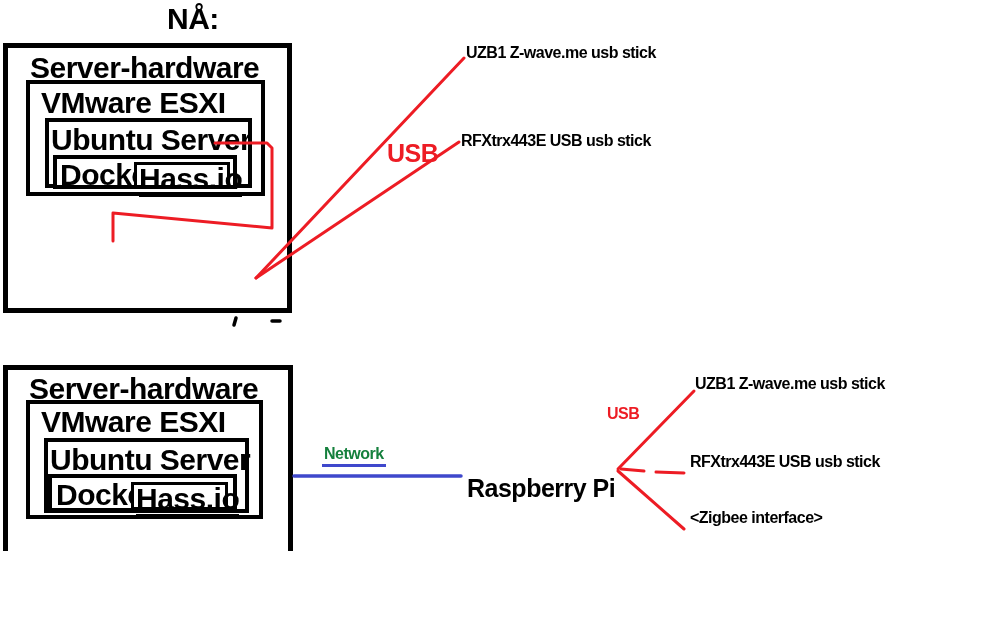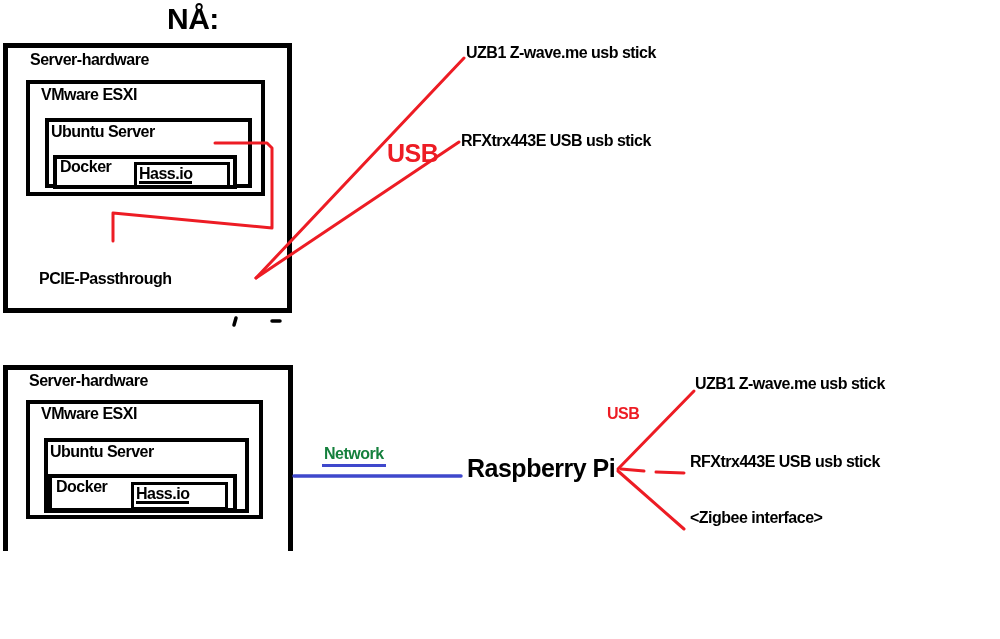--- a/index.html
+++ b/index.html
@@ -16,21 +16,21 @@
   .abs{position:absolute;}
   .box{
     position:absolute;
     background:#ffffff;
     box-sizing:border-box;
   }
   .b5{border:5px solid #000;}
   .b4{border:4px solid #000;}
   .b3{border:3px solid #000;text-decoration:underline;}
   .boxlabel{
-    font-size:16px;
+    font-size:30px;
     line-height:1.05;
     white-space:nowrap;
   }
   .title{
     font-size:30px;
     line-height:1.05;
     white-space:nowrap;
   }
   .title-future{font-size:28px;}
   .lbl{
@@ -44,21 +44,21 @@
     color:#15803d;
     border-bottom:3px solid #3f48cc;
     padding:0 2px 1px 2px;
   }
   .underlined{
     display:inline-block;
     border-bottom:3px solid #000;
     line-height:0.95;
   }
   .usb-now{font-size:25px;}
-  .raspberry{font-size:25px;}
+  .raspberry{font-size:25px;margin-top:20px;}
   svg#overlay{
     position:absolute;left:0;top:0;
     z-index:5;
     pointer-events:none;
   }
   .z1{z-index:1}.z2{z-index:2}.z3{z-index:3}.z4{z-index:4}
 </style>
 </head>
 <body>
 
@@ -79,21 +79,20 @@
   </div>
 
   <div class="box b4 z2" style="left:53px;top:155px;width:184px;height:34px;">
     <div class="boxlabel" style="margin:0 0 0 3px;">Docker</div>
   </div>
 
   <div class="box b3 z3" style="left:134px;top:162px;width:96px;height:26px;">
     <span class="boxlabel underlined" style="margin:0 0 0 2px;">Hass.io</span>
   </div>
 
-  <div class="abs lbl z4" style="left:39px;top:271px;">PCIE-Passthrough</div>
 
   <div class="abs lbl red-lbl usb-now z4" style="left:387px;top:140px;">USB</div>
   <div class="abs lbl z4" style="left:466px;top:45px;">UZB1 Z-wave.me usb stick</div>
   <div class="abs lbl z4" style="left:461px;top:133px;">RFXtrx443E USB usb stick</div>
 
 
   <div class="box b5 z1" style="left:3px;top:365px;width:290px;height:269px;">
     <div class="boxlabel" style="margin:3px 0 0 21px;">Server-hardware</div>
   </div>
 

